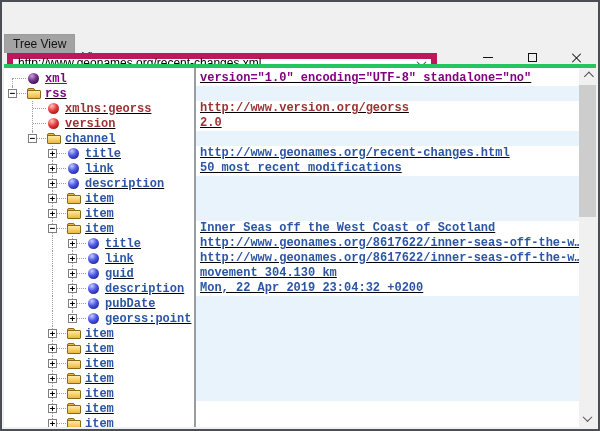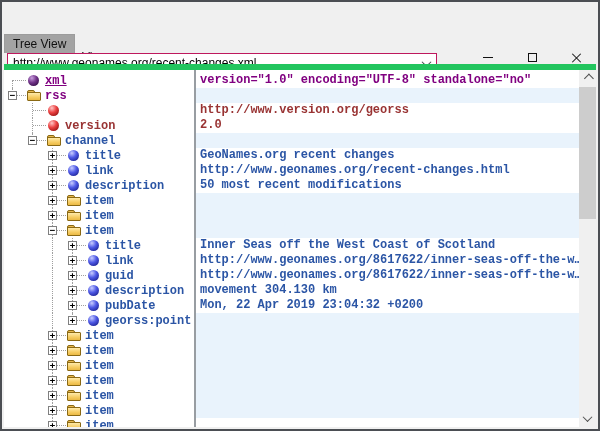--- a/index.html
+++ b/index.html
@@ -14,35 +14,35 @@
   .win-btn{width:44px;height:22px;display:flex;align-items:center;justify-content:center;}
   .glyph-min{width:10px;height:0;border-top:1px solid #111;}
   .glyph-max{width:9px;height:9px;border:1px solid #111;box-sizing:border-box;}
   .glyph-close{position:relative;width:11px;height:11px;}
   .glyph-close::before,.glyph-close::after{content:"";position:absolute;left:5px;top:0;width:1px;height:12px;background:#111;}
   .glyph-close::before{transform:rotate(45deg);}
   .glyph-close::after{transform:rotate(-45deg);}
 
   
   #combo{position:absolute;left:5px;top:23px;width:430px;height:20px;background:#fff;
-    border:1px solid #be185d;box-sizing:border-box;display:flex;align-items:center;margin-top:28px;}
+    border:6px solid #be185d;box-sizing:border-box;display:flex;align-items:center;margin-top:28px;}
   #url-input{flex:1;border:none;outline:none;background:transparent;height:16px;
     font:12px "Liberation Sans",sans-serif;color:#000;padding:0 0 0 5px;}
   #combo-drop{width:19px;height:18px;display:flex;align-items:center;justify-content:center;}
   .chev{width:6px;height:6px;border-right:1px solid #3e4146;border-bottom:1px solid #3e4146;}
   .chev-down{transform:rotate(45deg) translate(-1px,-1px);}
 
   
   #tab{position:absolute;left:2px;top:32px;height:19px;padding:7px 8px;background:#a3a3a3;
     border:1px solid #9c9c9c;border-bottom:none;font-size:12px;color:#111;
     display:flex;align-items:center;box-sizing:border-box;z-index:3;}
 
   
   #content{position:absolute;left:2px;right:2px;top:62px;bottom:2px;background:#404040;
-    border-top:6px solid #22c55e;display:flex;overflow:hidden;}
+    border-top:4px solid #22c55e;display:flex;overflow:hidden;text-decoration:underline;}
   #tree-panel{width:192px;flex:none;background:#fff;border-right:2px solid #989da2;
     box-sizing:border-box;padding-top:3px;overflow:hidden;}
   #value-panel{flex:1;position:relative;background:#fff;padding-top:3px;box-sizing:border-box;overflow:hidden;}
 
   
   .tree-row{height:15px;display:flex;align-items:center;padding-left:2px;white-space:nowrap;
     font:bold 12px "Liberation Mono","DejaVu Sans Mono",monospace;}
   .g{width:20px;height:15px;position:relative;flex:none;}
   .g-t::before,.g-i::before{content:"";position:absolute;left:6px;top:0;bottom:0;border-left:1px dotted #9f9f9f;}
   .g-l::before{content:"";position:absolute;left:6px;top:0;height:8px;border-left:1px dotted #9f9f9f;}
@@ -118,20 +118,21 @@
           <span class="g g-l">
             <span class="exp">−</span>
           </span>
           <span class="node-icon folder"></span>
           <span class="tree-label c-purple">rss</span>
         </div>
         <div class="tree-row">
           <span class="g g-e"></span>
           <span class="g g-t"></span>
           <span class="node-icon ball ball-red"></span>
+          <span class="tree-label c-red">xmlns:georss</span>
         </div>
         <div class="tree-row">
           <span class="g g-e"></span>
           <span class="g g-t"></span>
           <span class="node-icon ball ball-red"></span>
           <span class="tree-label c-red">version</span>
         </div>
         <div class="tree-row">
           <span class="g g-e"></span>
           <span class="g g-l">
@@ -318,21 +319,20 @@
           <span class="tree-label c-blue">item</span>
         </div>
       </div>
     <div id="value-panel">
       <div id="value-rows">
           <div class="val-row c-purple">version="1.0" encoding="UTF-8" standalone="no"</div>
           <div class="val-row bg-blue"></div>
           <div class="val-row c-red">http://www.version.org/georss</div>
           <div class="val-row c-red">2.0</div>
           <div class="val-row bg-blue"></div>
-          <div class="val-row c-blue">GeoNames.org recent changes</div>
           <div class="val-row c-blue">http://www.geonames.org/recent-changes.html</div>
           <div class="val-row c-blue">50 most recent modifications</div>
           <div class="val-row bg-blue"></div>
           <div class="val-row bg-blue"></div>
           <div class="val-row bg-blue"></div>
           <div class="val-row c-blue">Inner Seas off the West Coast of Scotland</div>
           <div class="val-row c-blue">http://www.geonames.org/8617622/inner-seas-off-the-w…</div>
           <div class="val-row c-blue">http://www.geonames.org/8617622/inner-seas-off-the-w…</div>
           <div class="val-row c-blue">movement 304.130 km</div>
           <div class="val-row c-blue">Mon, 22 Apr 2019 23:04:32 +0200</div>

